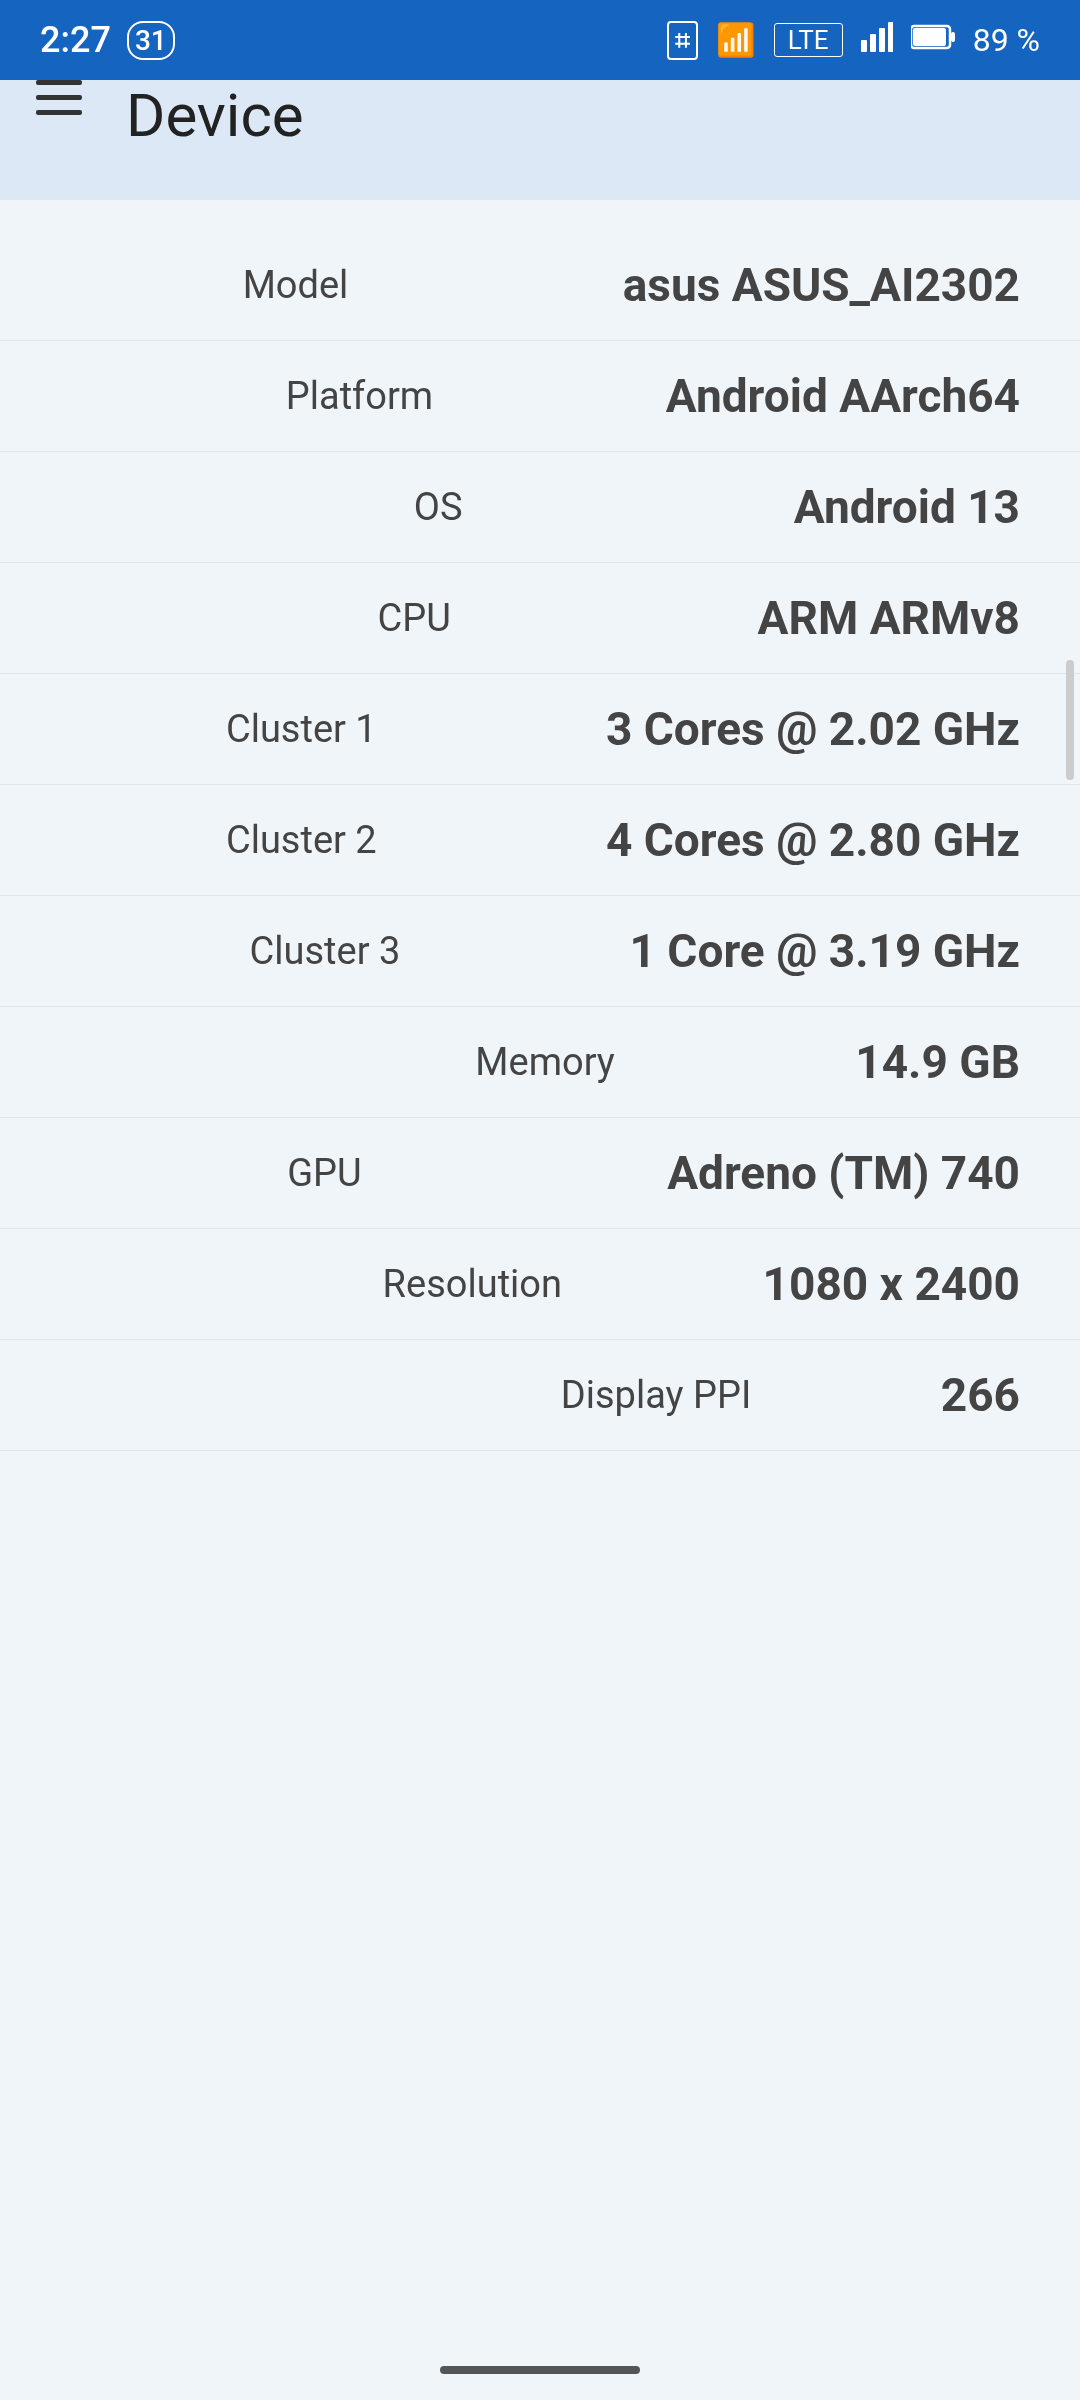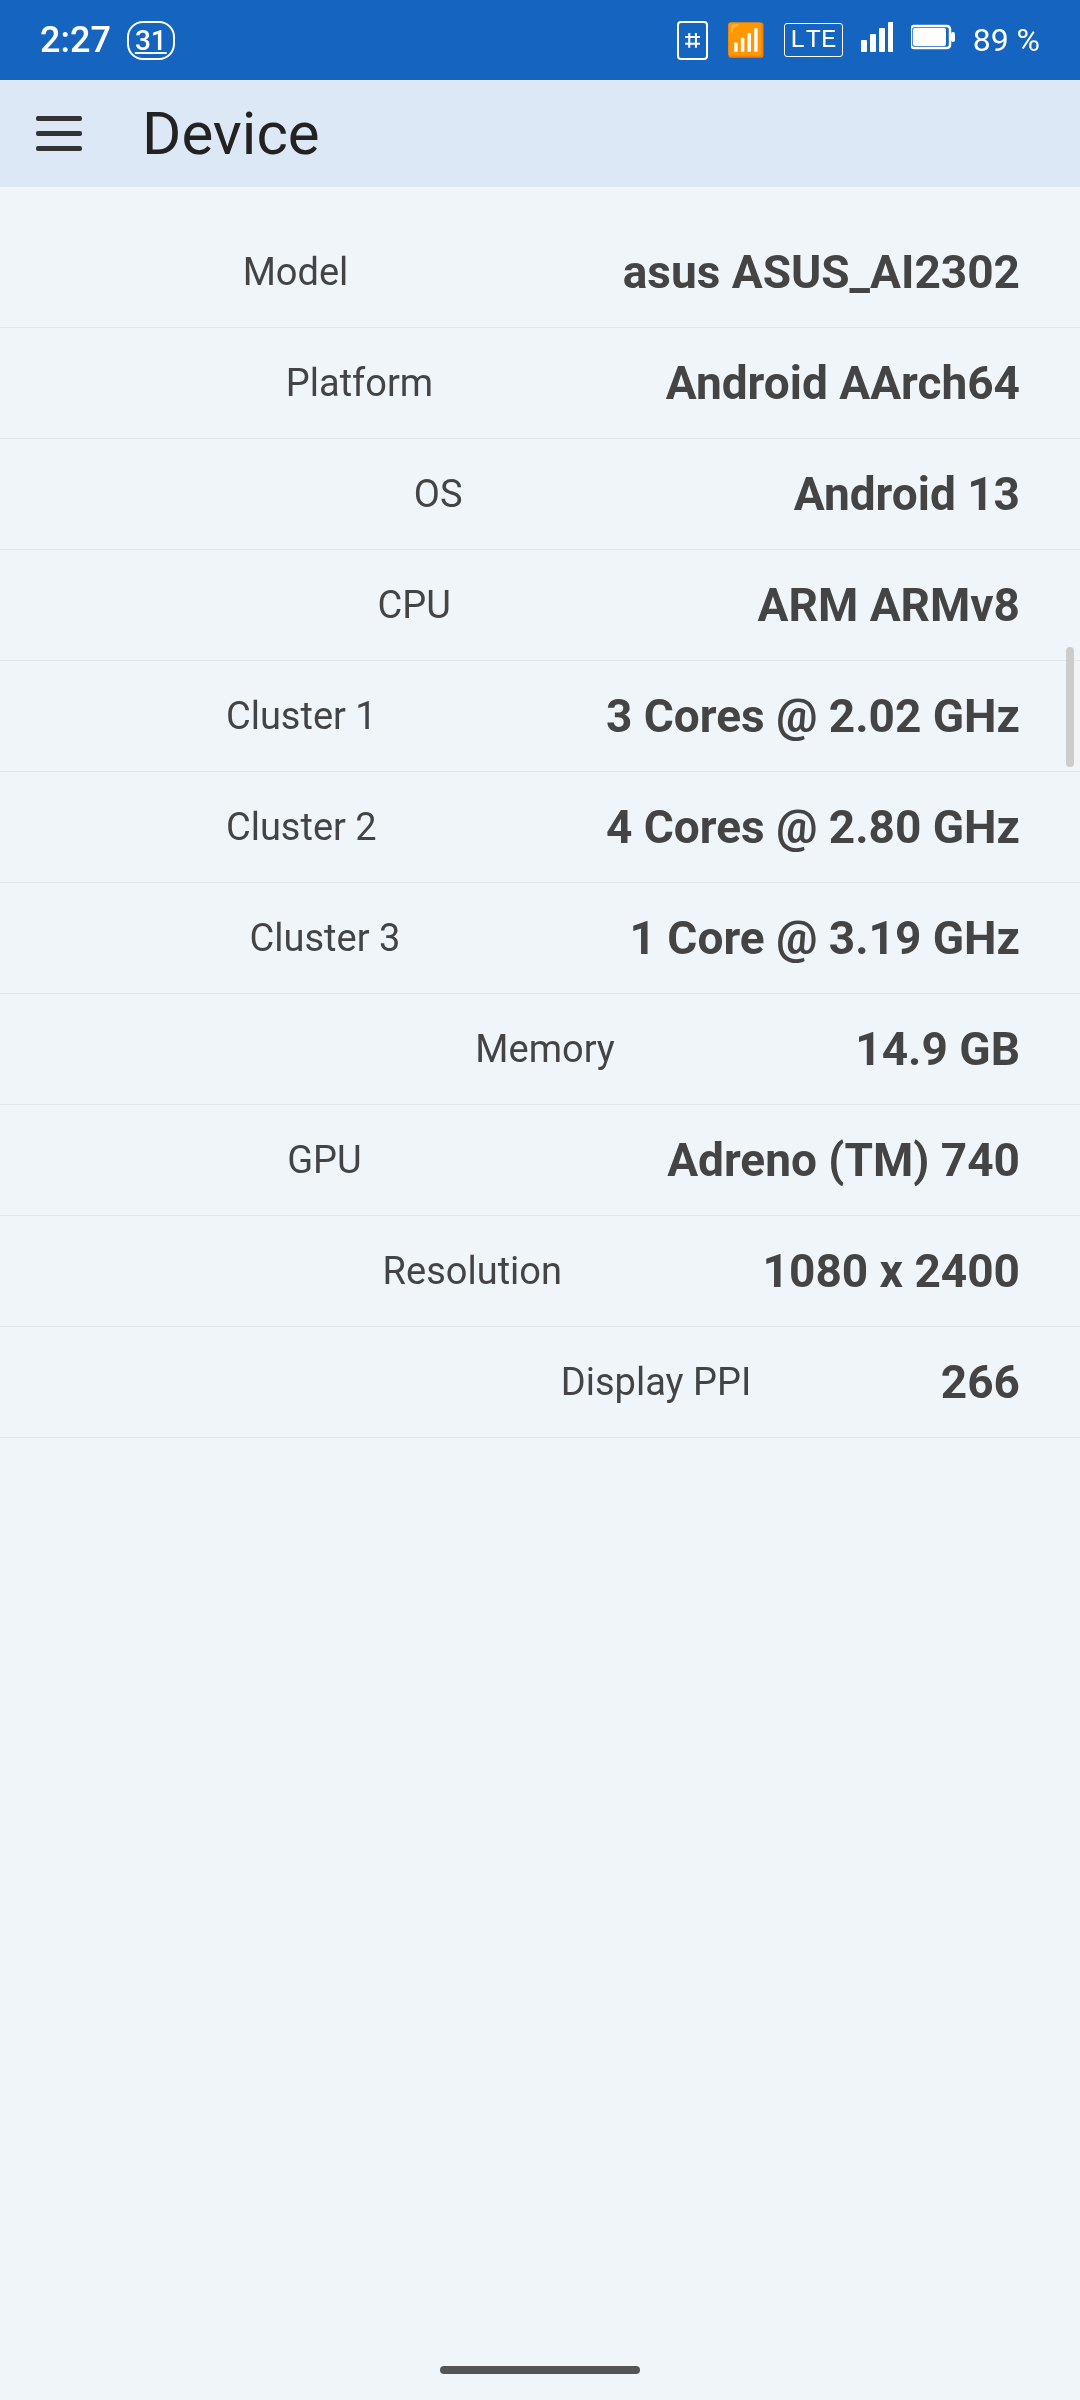--- a/index.html
+++ b/index.html
@@ -41,26 +41,26 @@
       display: flex;
       align-items: center;
       gap: 18px;
       color: white;
       font-size: 32px;
     }
 
     
     .app-bar {
       width: 100%;
-      height: 107px;
+      height: 120px;
       background-color: #dce8f5;
       display: flex;
-      align-items: center;
+      align-items: flex-start;
       padding: 0 36px;
-      gap: 60px;
+      gap: 44px;
     }
 
     .hamburger-icon {
       display: flex;
       flex-direction: column;
       gap: 10px;
       cursor: pointer;
     }
 
     .hamburger-icon span {
@@ -142,29 +142,29 @@
       color: white;
     }
   </style>
 </head>
 <body>
 
 <div class="status-bar">
   <div class="status-left">
     <span>2:27</span>
 
-    <span style="font-size:30px; border:2px solid white; border-radius:16px; padding:1px 6px; font-size:28px;text-decoration:underline;">31</span>
+    <span style="font-size:30px; border:2px solid white; border-radius:16px; padding:1px 6px; font-size:28px;">31</span>
   </div>
   <div class="status-right">
 
     <span style="border:2px solid white; border-radius:4px; padding:2px 6px; font-size:26px; font-weight:bold;">⌗</span>
 
     <span style="font-size:32px;">📶</span>
 
-    <span style="font-size:26px; border:1px solid white; border-radius:3px; padding:1px 5px;font-family:Liberation Mono, monospace;">LTE</span>
+    <span style="font-size:26px; border:1px solid white; border-radius:3px; padding:1px 13px;">LTE</span>
 
     <span>
       <svg width="32" height="32" viewBox="0 0 32 32">
         <rect x="0" y="20" width="6" height="12" fill="white" rx="1"></rect>
         <rect x="9" y="14" width="6" height="18" fill="white" rx="1"></rect>
         <rect x="18" y="8" width="6" height="24" fill="white" rx="1"></rect>
         <rect x="27" y="2" width="6" height="30" fill="white" rx="1"></rect>
       </svg>
     </span>
 

